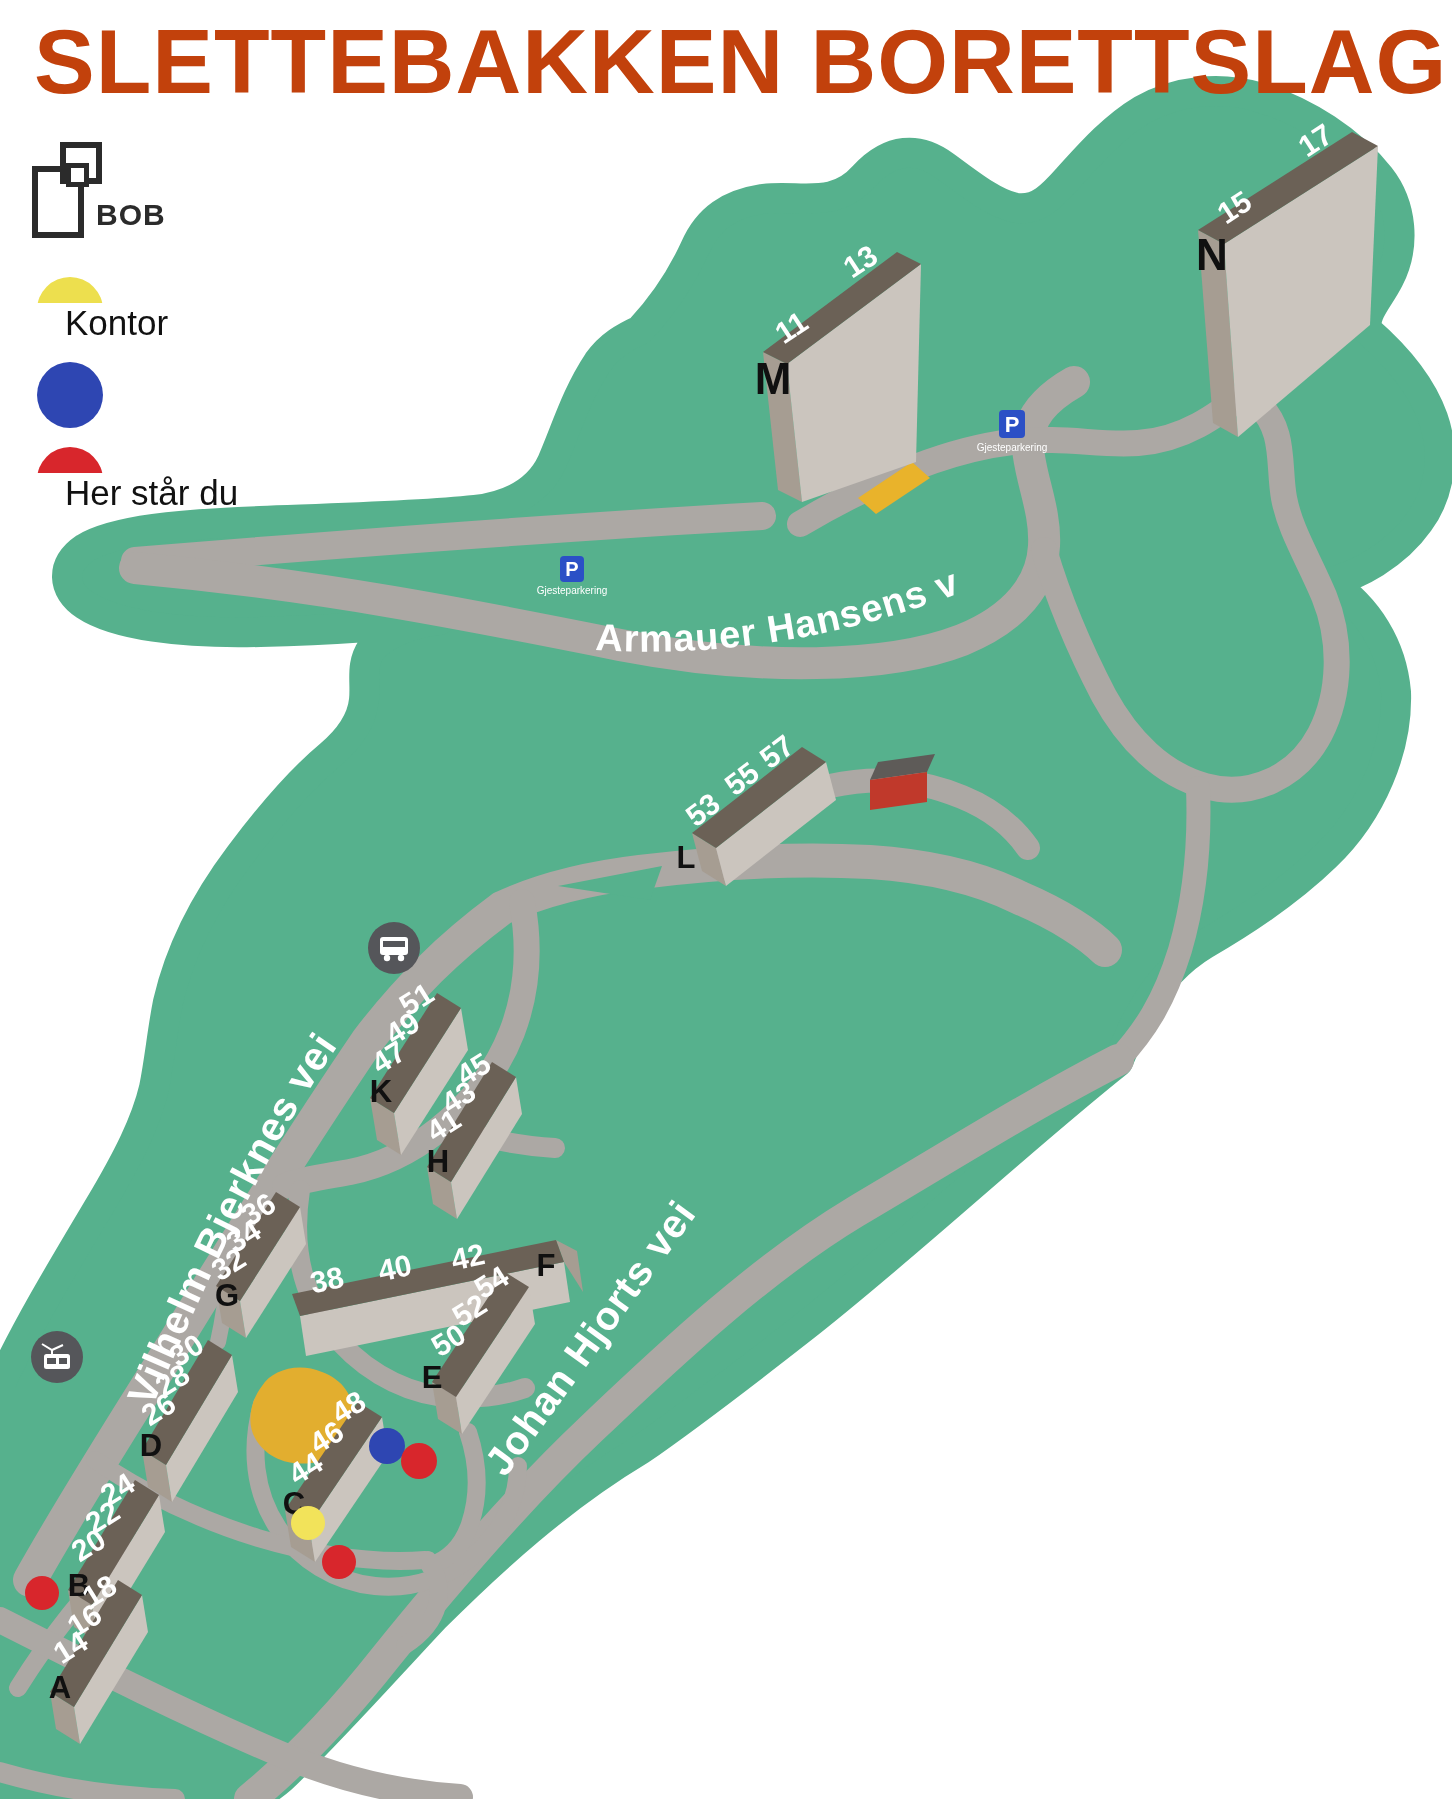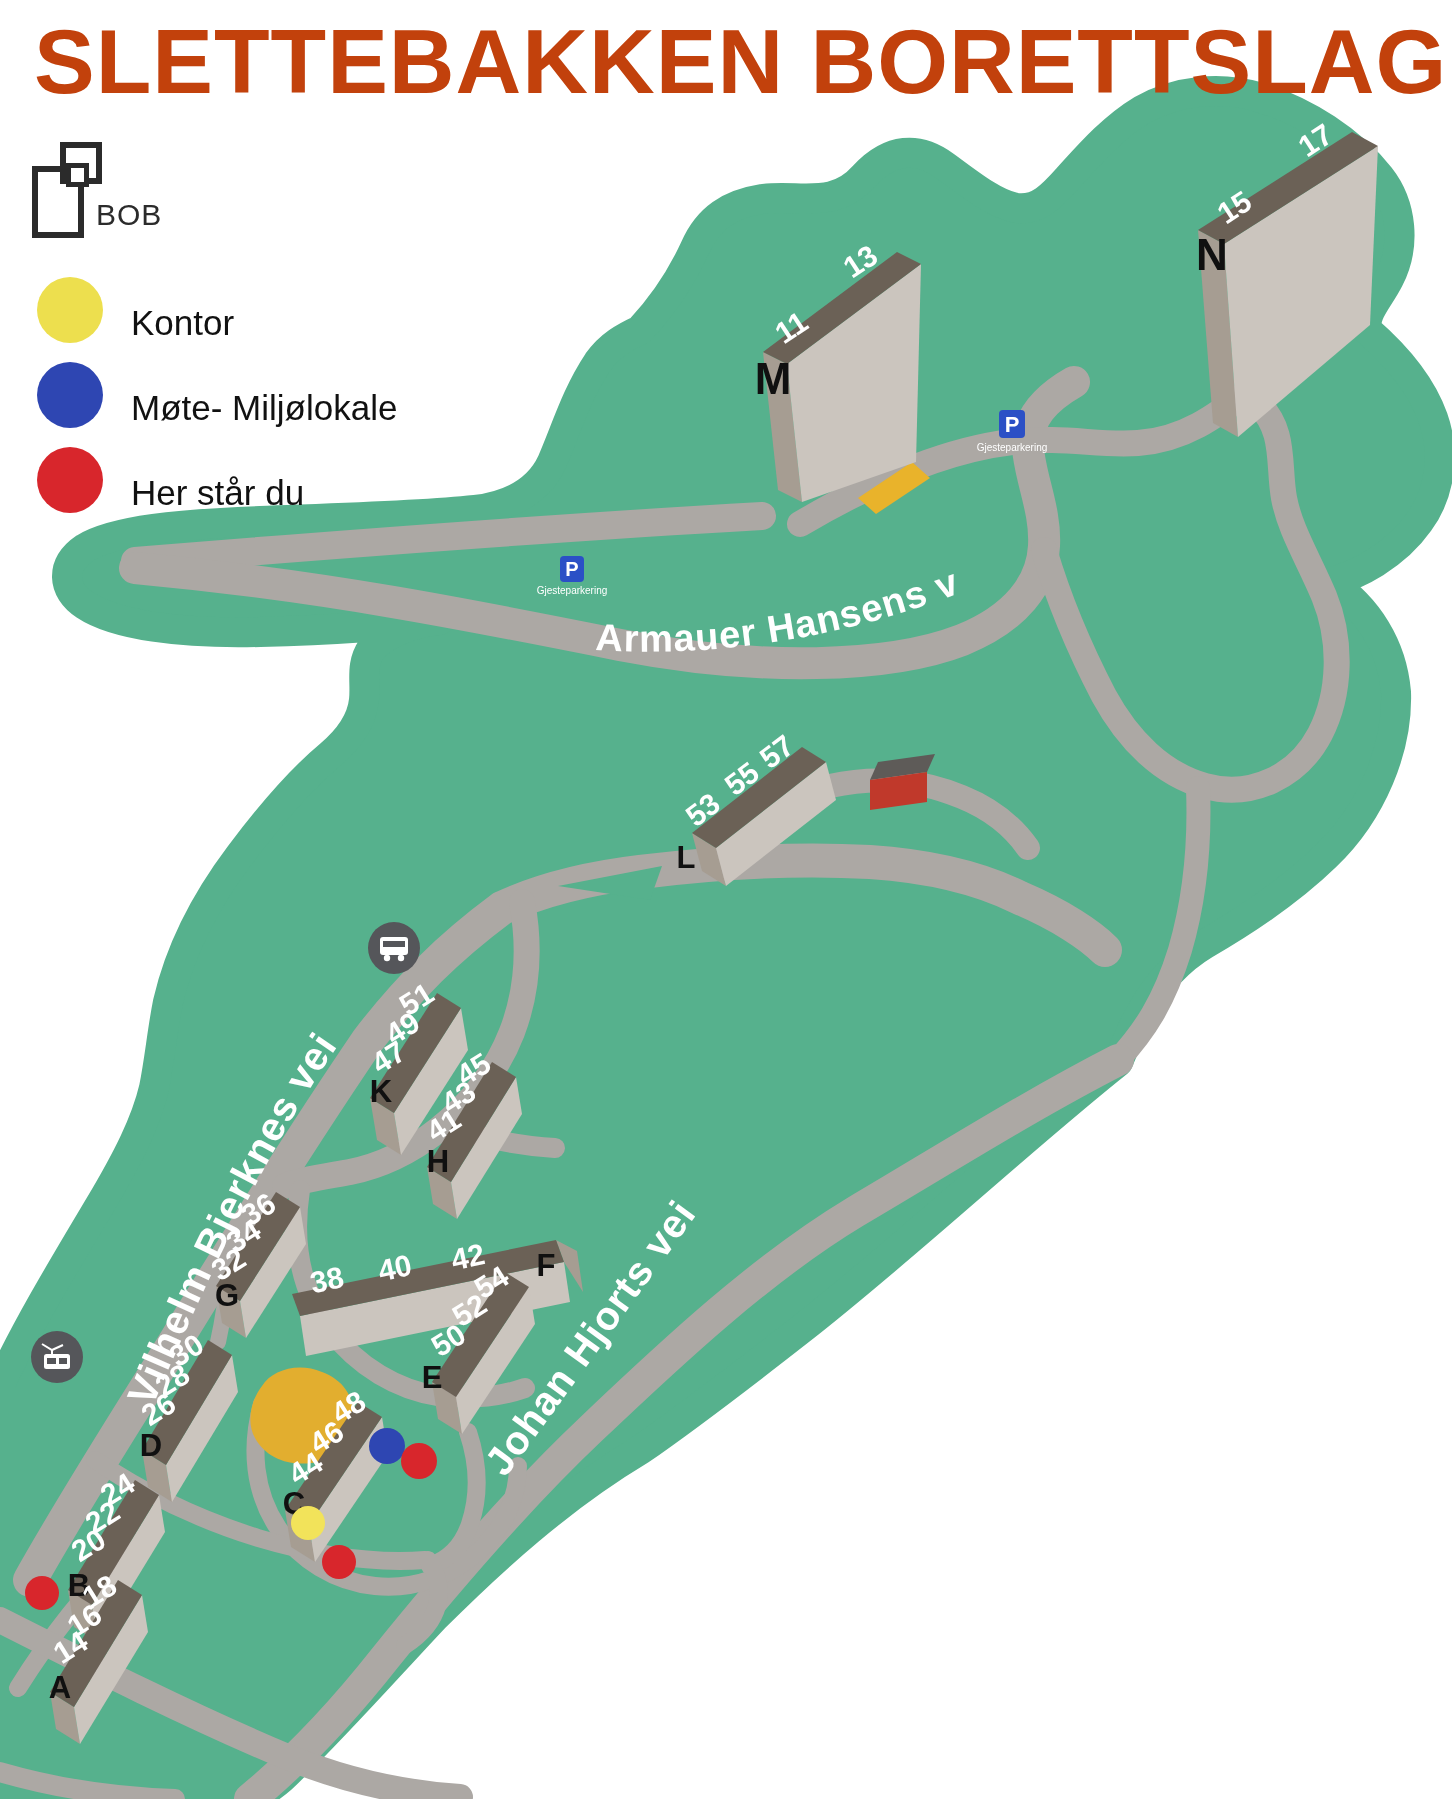--- a/index.html
+++ b/index.html
@@ -4,23 +4,23 @@
 <style>
   html,body{margin:0;padding:0;background:#fff;}
   .page{position:relative;width:1452px;height:1799px;background:#fff;overflow:hidden;
         font-family:"Liberation Sans",sans-serif;}
   .page-title{position:absolute;left:34px;top:10px;margin:0;font-size:91px;font-weight:800;
         letter-spacing:1px;color:#c2410c;white-space:nowrap;}
   .logo{position:absolute;left:32px;top:142px;width:190px;height:100px;}
   .logo .sq1{position:absolute;left:0px;top:24px;width:40px;height:60px;border:6px solid #2b2b2b;}
   .logo .sq2{position:absolute;left:28px;top:0px;width:30px;height:30px;border:6px solid #2b2b2b;background:#fff;}
   .logo .sq3{position:absolute;left:34px;top:21px;width:13px;height:14px;border:5px solid #2b2b2b;background:#fff;}
-  .logo .logo-text{position:absolute;left:64px;top:56px;font-size:30px;font-weight:400;color:#2b2b2b;letter-spacing:1px;}
+  .logo .logo-text{position:absolute;left:64px;top:56px;font-size:30px;font-weight:700;color:#2b2b2b;letter-spacing:1px;}
   .legend{position:absolute;left:37px;top:277px;}
-  .legend-row{display:flex;align-items:flex-end;height:66px;margin-bottom:19px;}
+  .legend-row{display:flex;align-items:flex-start;height:66px;margin-bottom:19px;flex-direction:column;}
   .legend-label{margin-left:28px;font-size:35px;color:#111;}
   svg.map{position:absolute;left:0;top:0;}
   .roof{fill:#6B6156;} .bfront{fill:#CBC5BE;} .bside{fill:#A69D92;}
   .road{stroke:#ACA8A4;fill:none;stroke-linecap:round;stroke-linejoin:round;}
   .bn{fill:#ffffff;font:600 30px "Liberation Sans",sans-serif;text-anchor:middle;}
   .bl{fill:#101010;font:700 31px "Liberation Sans",sans-serif;text-anchor:middle;}
   .blbig{font-size:44px;}
   .street{fill:#ffffff;font:600 40px "Liberation Sans",sans-serif;letter-spacing:1px;}
   .street-armauer{font-size:38px;}
   .pP{fill:#fff;font:700 22px "Liberation Sans",sans-serif;text-anchor:middle;}
@@ -260,21 +260,20 @@
     <div class="legend-row">
       <svg width="66" height="66">
         <circle cx="33" cy="33" r="33" fill="#EDDF4E"></circle>
       </svg>
       <span class="legend-label">Kontor</span>
     </div>
     <div class="legend-row">
       <svg width="66" height="66">
         <circle cx="33" cy="33" r="33" fill="#2E46B2"></circle>
       </svg>
-      <span class="legend-label">Møte- Miljølokale</span>
     </div>
     <div class="legend-row">
       <svg width="66" height="66">
         <circle cx="33" cy="33" r="33" fill="#D8262C"></circle>
       </svg>
       <span class="legend-label">Her står du</span>
     </div>
   </div>
 
 </div>

